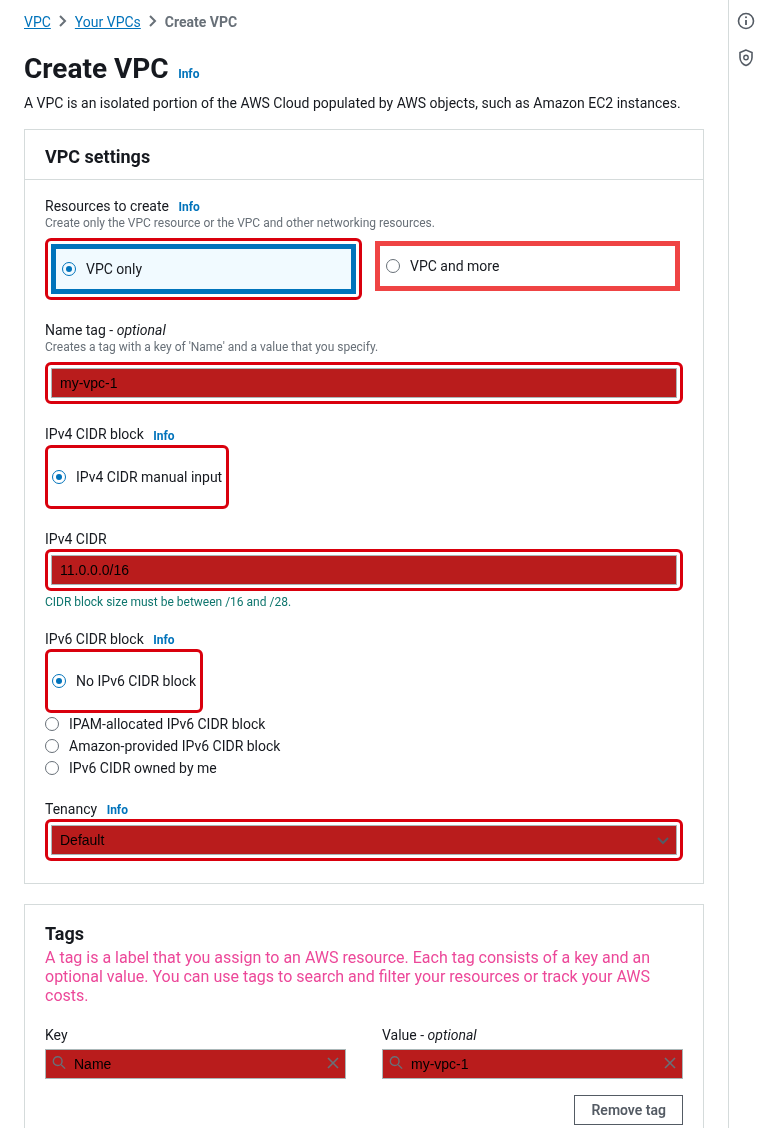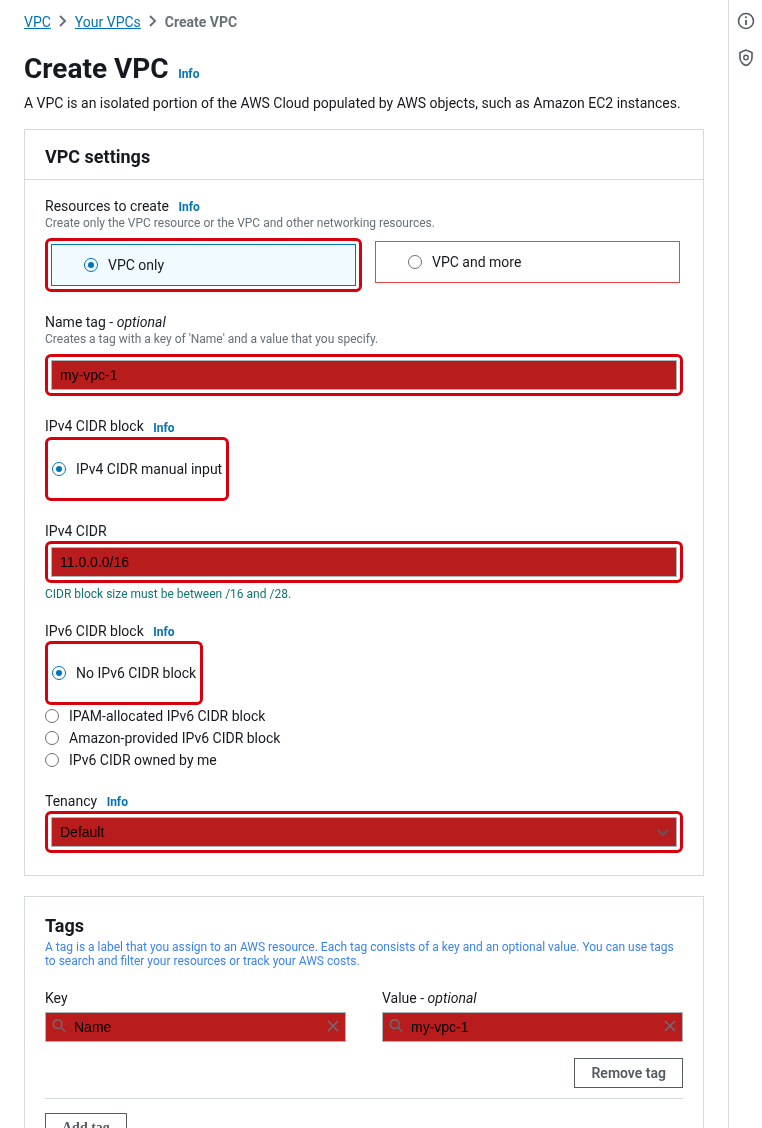--- a/index.html
+++ b/index.html
@@ -44,22 +44,22 @@
   .field-label { font-size: 14px; font-weight: 400; margin-bottom: 2px; }
   .field-desc { font-size: 12px; color: #687078; margin-bottom: 8px; }
   .italic { font-style: italic; }
   
   .tile-row { display: flex; gap: 10px; }
   .tile {
     flex: 1;
     display: flex;
     align-items: center;
     gap: 10px;
-    padding: 12px 32px;
-    border: 1px solid #ef4444;
+    padding: 12px 6px;
+    border: 5px solid #ef4444;
     background: #fff;
     cursor: pointer;
     border-radius: 0;
   }
   .tile.selected { background: #f1faff; border-color: #0073bb; }
   .tile .radio-circle {
     width: 14px; height: 14px; border: 1px solid #687078; border-radius: 50%;
     display: inline-flex; align-items: center; justify-content: center; flex-shrink: 0;
   }
   .tile.selected .radio-circle { border-color: #0073bb; }
@@ -84,21 +84,21 @@
   .select-wrap { position: relative; width: 100%; }
   .select-wrap .text-input { padding-right: 28px; cursor: pointer; }
   .select-caret {
     position: absolute; right: 8px; top: 50%; transform: translateY(-50%);
     pointer-events: none;
   }
   
   .hl { border: 3px solid #d9000d; border-radius: 6px; padding: 3px; }
   .hl-inline { border: 3px solid #d9000d; border-radius: 6px; padding: 18px 4px; display: inline-flex; }
   
-  .tags-desc { font-size: 12px; color: #3b82f6; margin-top: 4px; margin-bottom: 22px; }
+  .tags-desc { font-size: 16px; color: #ec4899; margin-top: 4px; margin-bottom: 22px; }
   .tag-row { display: flex; gap: 36px; margin-bottom: 16px; }
   .tag-col { flex: 1; display: flex; flex-direction: column; }
   .tag-col label { font-size: 14px; margin-bottom: 6px; }
   .search-input-wrap { position: relative; }
   .search-input-wrap .text-input { padding-left: 28px; padding-right: 28px; }
   .search-icon { position: absolute; left: 7px; top: 50%; transform: translateY(-50%); }
   .clear-icon { position: absolute; right: 7px; top: 50%; transform: translateY(-50%); cursor: pointer; }
   .btn { border: 1px solid #545b64; background: #fff; color: #545b64; font-weight: 600; padding: 6px 16px; cursor: pointer; font-size: 14px; font-family: inherit; }
   .tag-buttons { display: flex; justify-content: flex-end; }
   .add-row { margin-top: 10px; border-top: 1px solid #d5dbdb; padding-top: 14px; font-family: Liberation Serif, serif; }

